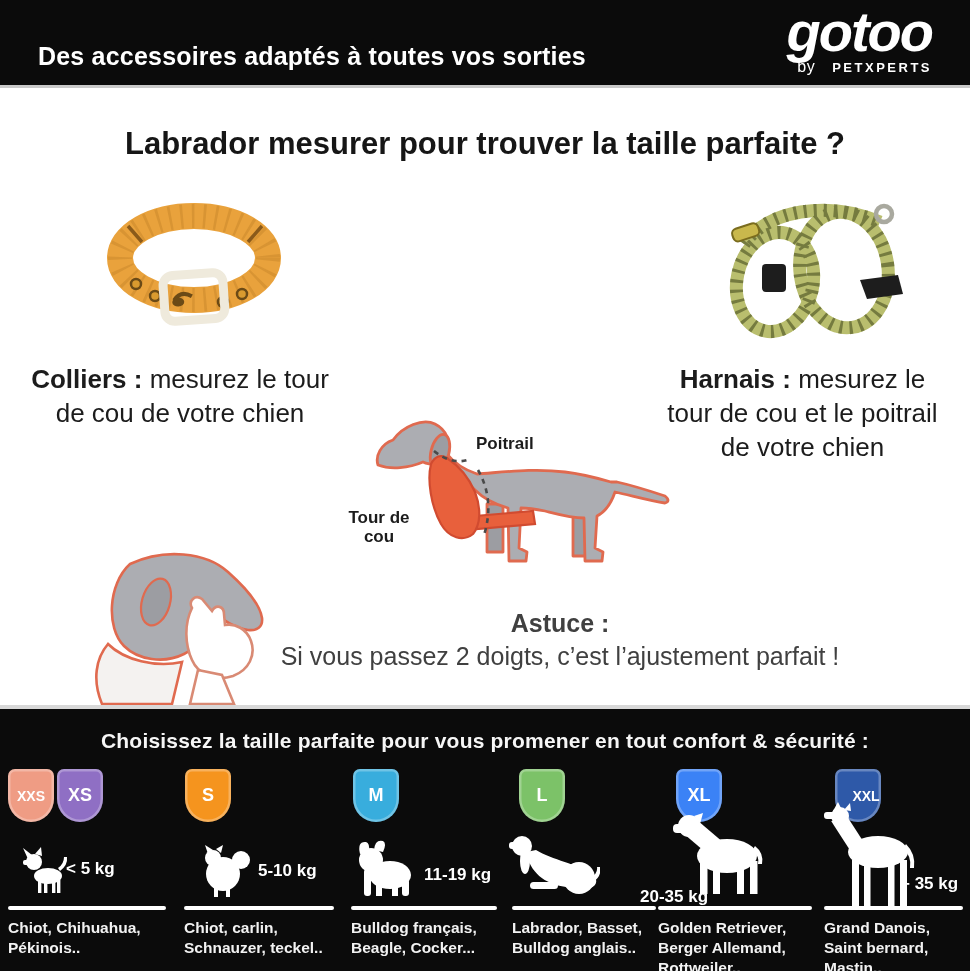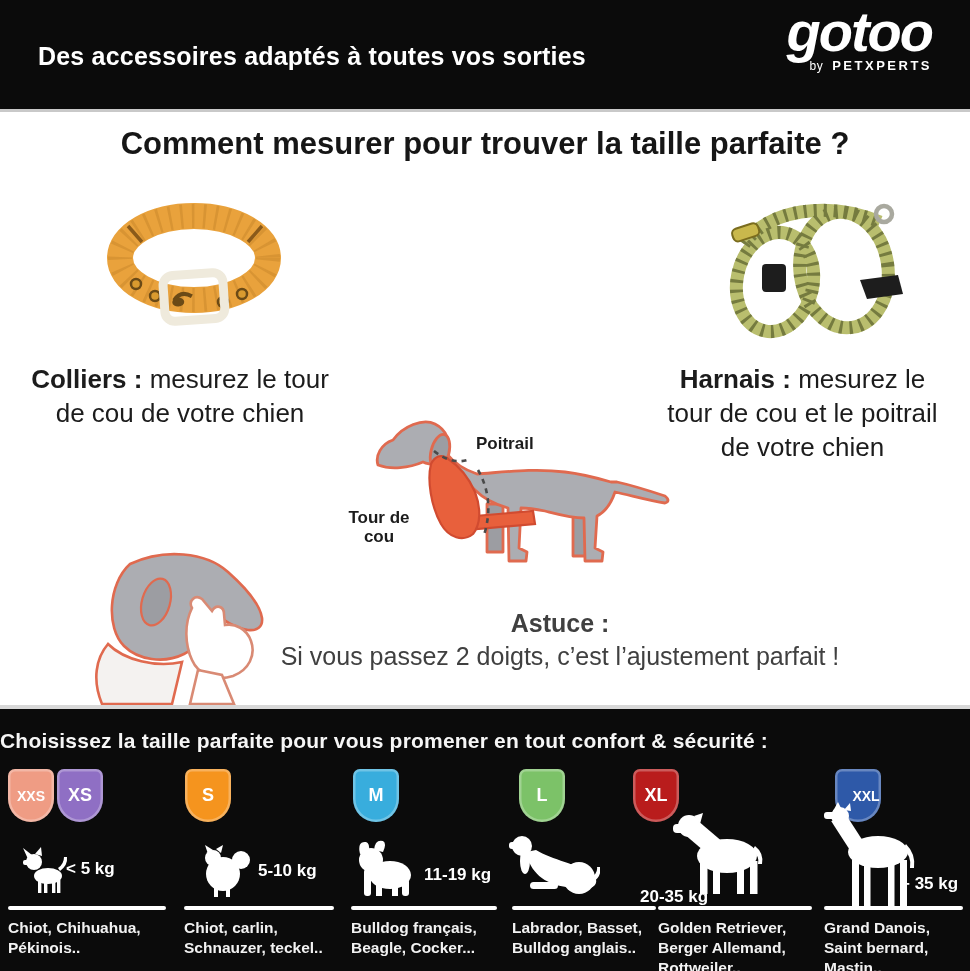--- a/index.html
+++ b/index.html
@@ -3,52 +3,52 @@
 <meta charset="utf-8">
 <style>
   * { margin:0; padding:0; box-sizing:border-box; }
   body { background:#444; font-family:"Liberation Sans", sans-serif; }
   .page {
     position:relative; width:970px; height:971px; margin:0 auto;
     background:#fff; overflow:hidden;
   }
   
   .header {
-    position:absolute; left:0; top:0; width:970px; height:112px;
+    position:absolute; left:0; top:0; width:970px; height:88px;
     background:#0b0b0b; border-bottom:3px solid #c9c9c9;
   }
   .tagline {
     position:absolute; left:38px; top:42px; color:#fff;
     font-size:25px; font-weight:700; letter-spacing:0.2px;
   }
   .logo { position:absolute; right:38px; top:2px; text-align:right; color:#fff; }
   .logo-main { font-size:56px; font-weight:800; letter-spacing:-2px; line-height:60px;font-style:italic; }
   .logo-sub { font-size:13px; letter-spacing:2.5px; font-weight:700; margin-top:-4px; }
-  .logo-sub .by { font-size:12px; font-weight:400; letter-spacing:0.5px; text-transform:lowercase; margin-right:9px;text-align:right; }
+  .logo-sub .by { font-size:16px; font-weight:400; letter-spacing:0.5px; text-transform:lowercase; margin-right:17px;text-align:right; }
   
   .main-title {
     position:absolute; left:0; top:126px; width:970px; text-align:center;
     font-size:31px; font-weight:800; color:#161616;
   }
   .illu { position:absolute; }
   .measure-text { position:absolute; text-align:center; color:#1c1c1c; font-size:26px; line-height:34px; font-weight:500; }
   .measure-text b { font-weight:800; }
   .collar-text { left:30px; top:362px; width:300px; }
   .harness-text { left:660px; top:362px; width:285px; }
   .diagram-label { position:absolute; font-size:17px; font-weight:800; color:#1c1c1c; line-height:19px; }
   .tip { position:absolute; left:160px; top:606px; width:800px; text-align:center; color:#404040; }
   .tip-title { font-size:25px; font-weight:800; line-height:34px; }
   .tip-text { font-size:25px; font-weight:500; line-height:33px; }
   
   .footer {
     position:absolute; left:0; top:705px; width:970px; height:266px;
     background:#0b0b0b; border-top:4px solid #d8d8d8;
   }
   .footer-title {
-    position:absolute; left:0; top:20px; width:970px; text-align:left;
+    position:absolute; left:0; top:20px; width:970px; text-align:center;
     color:#f6f6f6; font-size:21px; font-weight:700; letter-spacing:0.2px;
   }
   .badge {
     position:absolute; top:60px; width:46px; height:53px;
     border-radius:7px 7px 23px 23px;
     display:flex; align-items:center; justify-content:center;
     color:#fff; font-weight:800; font-size:18px;
     box-shadow: inset 0 0 0 2.5px rgba(255,255,255,0.28);
   }
   .badge.small-text { font-size:14px; }
@@ -65,21 +65,21 @@
   <div class="header">
     <div class="tagline">Des accessoires adaptés à toutes vos sorties</div>
     <div class="logo">
       <div class="logo-main">gotoo</div>
       <div class="logo-sub">
         <span class="by">by</span><span>PETXPERTS</span>
       </div>
     </div>
   </div>
 
-  <div class="main-title">Comment mesurer pour trouver la taille parfaite ?</div>
+  <div class="main-title">Labrador mesurer pour trouver la taille parfaite ?</div>
 
   <svg class="illu" style="left:92px; top:198px;" width="205" height="140" viewBox="0 0 205 140">
     <ellipse cx="102" cy="60" rx="74" ry="42" fill="none" stroke="#e9a23c" stroke-width="26"></ellipse>
     <ellipse cx="102" cy="60" rx="74" ry="42" fill="none" stroke="#c8862a" stroke-width="24" stroke-dasharray="2.5 9" opacity="0.5"></ellipse>
     <line x1="36" y1="28" x2="50" y2="44" stroke="#8a5a1a" stroke-width="3.5"></line>
     <line x1="170" y1="28" x2="156" y2="44" stroke="#8a5a1a" stroke-width="3.5"></line>
     <circle cx="44" cy="86" r="5" fill="#d99a2f" stroke="#6b4a16" stroke-width="2.5"></circle>
     <circle cx="63" cy="98" r="5" fill="#d99a2f" stroke="#6b4a16" stroke-width="2.5"></circle>
     <circle cx="131" cy="104" r="5" fill="#d99a2f" stroke="#6b4a16" stroke-width="2.5"></circle>
     <circle cx="150" cy="96" r="5" fill="#d99a2f" stroke="#6b4a16" stroke-width="2.5"></circle>
@@ -171,21 +171,21 @@
   </div>
 
   <div class="footer">
     <div class="footer-title">Choisissez la taille parfaite pour vous promener en tout confort &amp; sécurité :</div>
 
     <div class="badge small-text" style="left: 8px; background-color: rgb(239, 156, 132);">XXS</div>
     <div class="badge" style="left: 57px; background-color: rgb(143, 111, 196);">XS</div>
     <div class="badge" style="left: 185px; background-color: rgb(245, 148, 30);">S</div>
     <div class="badge" style="left: 353px; background-color: rgb(56, 173, 221);">M</div>
     <div class="badge" style="left: 519px; background-color: rgb(124, 194, 104);">L</div>
-    <div class="badge" style="left: 633px; background-color: #b91c1c;">XL</div>
+    <div class="badge" style="left: 676px; background-color: #3b82f6;">XL</div>
     <div class="badge small-text" style="left: 835px; background-color: rgb(46, 89, 168); padding-left: 16px;">XXL</div>
 
     <svg class="dogicon" style="left:18px; top:138px;" width="52" height="48" viewBox="0 0 52 48">
       <g fill="#fff">
         <polygon points="10,12 5,1 14,8"></polygon>
           <polygon points="17,7 23,0 24,9"></polygon>
         <circle cx="16" cy="15" r="8"></circle>
           <rect x="5" y="13" width="11" height="5" rx="2"></rect>
         <ellipse cx="30" cy="29" rx="14" ry="8"></ellipse>
         <rect x="20" y="33" width="3.4" height="13"></rect>

